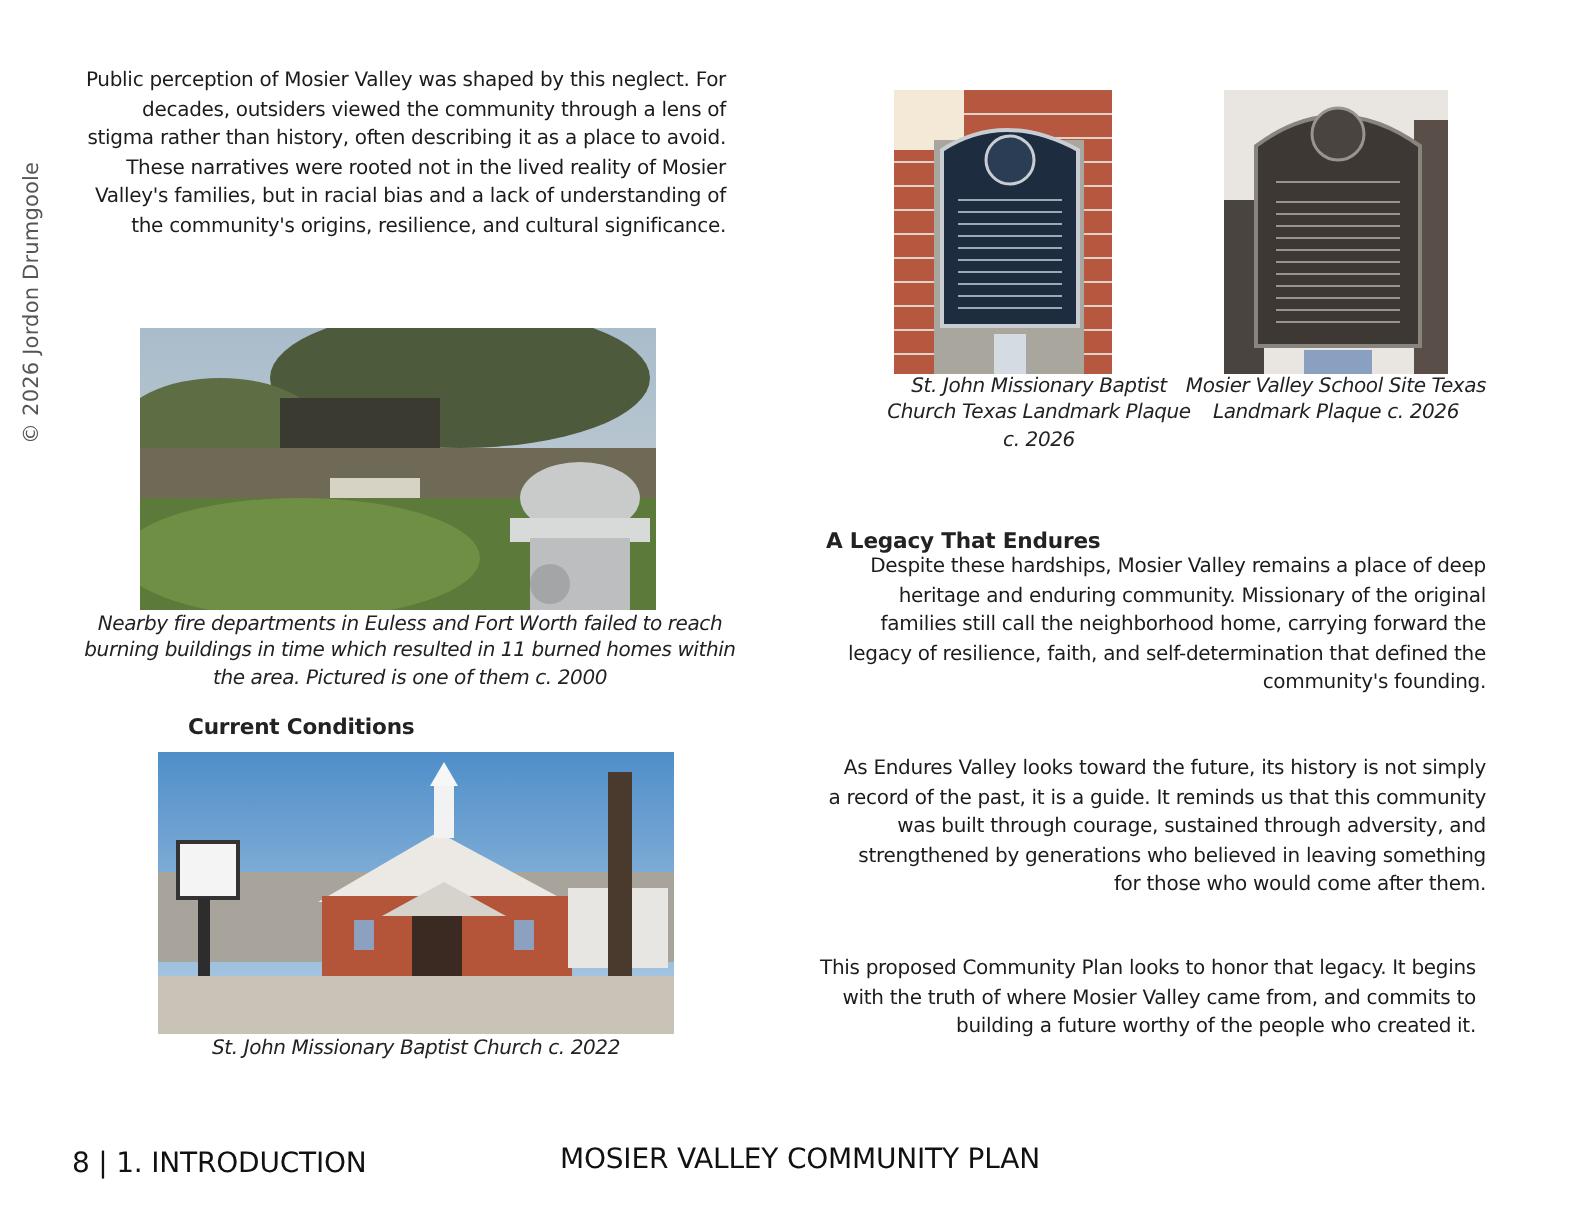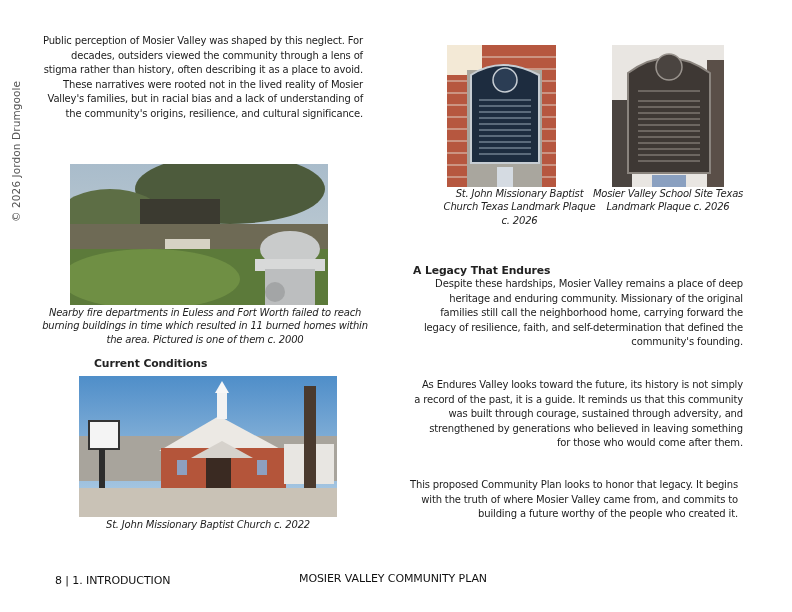--- a/index.html
+++ b/index.html
@@ -5,21 +5,21 @@
   html, body { margin: 0; padding: 0; }
   body { width: 792px; height: 612px; background: #ffffff; position: relative; overflow: hidden;
          font-family: "DejaVu Sans", sans-serif; color: #1a1a1a; }
   .abs { position: absolute; }
   .body-text { font-size: 10px; line-height: 14.6px; letter-spacing: -0.15px; color: #1c1c1c; text-align: right; }
   .caption { font-size: 10px; line-height: 13.4px; font-style: italic; text-align: center; color: #222; letter-spacing: -0.2px; }
   .heading { font-size: 10.8px; font-weight: bold; color: #222; letter-spacing: -0.1px; }
   .copyright { position: absolute; left: 10px; top: 222px; transform-origin: left top; transform: rotate(-90deg);
                font-size: 10.5px; color: #555; white-space: nowrap; letter-spacing: 0.1px; }
   .photo { position: absolute; overflow: hidden; }
-  .footer { font-size: 11px; color: #111; letter-spacing: -0.1px; margin-left: 19px; }
+  .footer { font-size: 14px; color: #111; letter-spacing: -0.1px; }
   p { margin: 0; }
 </style>
 </head>
 <body>
 
 <div class="copyright">© 2026 Jordon Drumgoole</div>
 
 <p class="abs body-text" style="left:37px; top:34px; width:326px;">Public perception of Mosier Valley was shaped by this neglect. For decades, outsiders viewed the community through a lens of stigma rather than history, often describing it as a place to avoid. These narratives were rooted not in the lived reality of Mosier Valley's families, but in racial bias and a lack of understanding of the community's origins, resilience, and cultural significance.</p>
 
 <div class="photo" style="left:70px; top:164px; width:258px; height:141px;">

